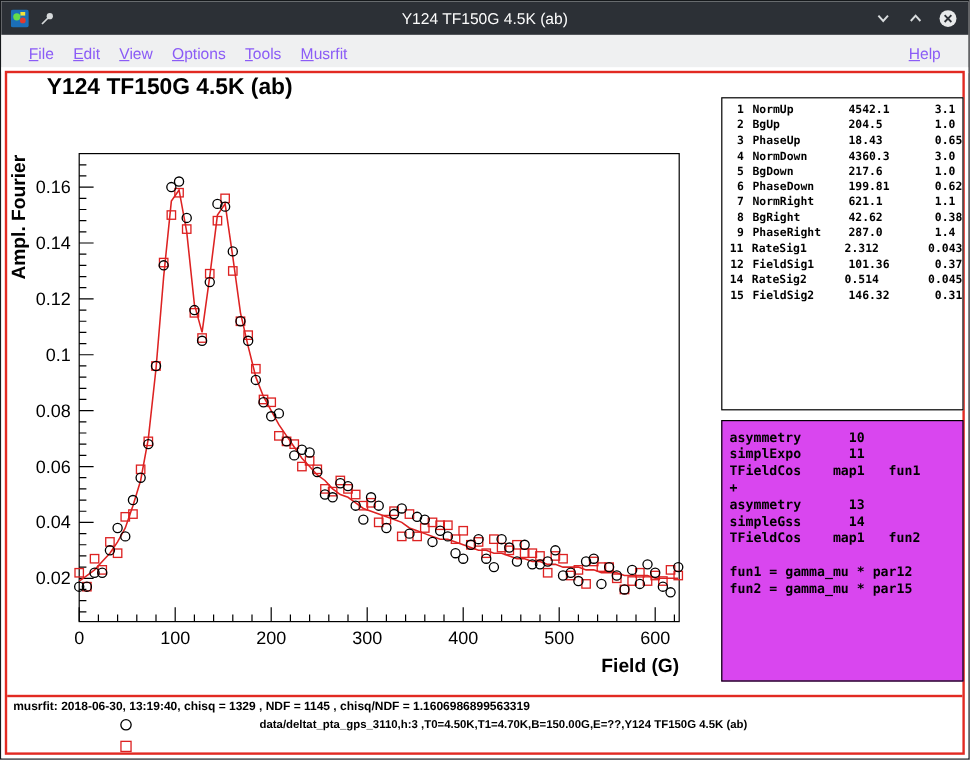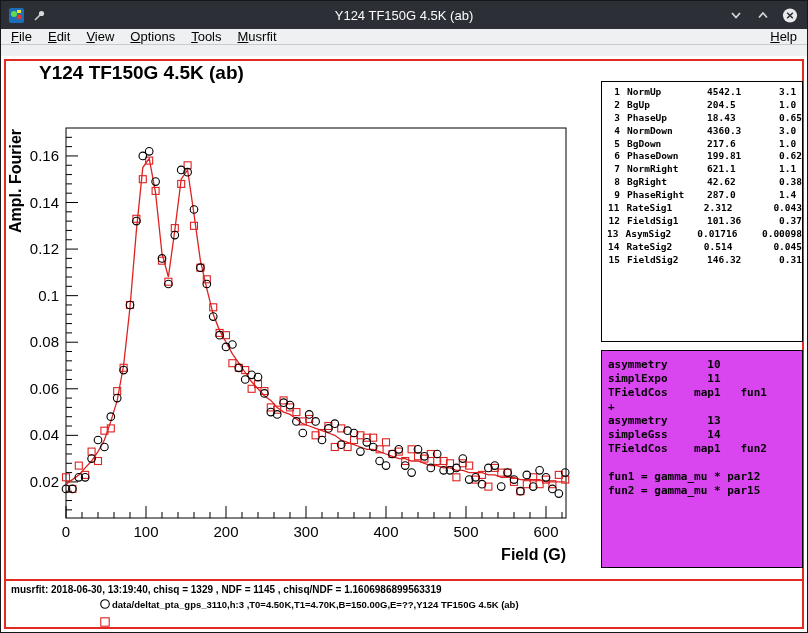--- a/index.html
+++ b/index.html
@@ -6,22 +6,22 @@
   *{box-sizing:border-box;}
   .window{position:relative;width:808px;height:633px;background:#eff0f1;border:1px solid #15181b;overflow:hidden;
           font-family:"Liberation Sans",sans-serif;}
   
   .titlebar{position:relative;height:28px;background:#2c3036;display:flex;align-items:center;}
   .tb-left{position:absolute;left:7px;top:0;height:28px;display:flex;align-items:center;gap:7px;}
   .tb-title{flex:1;text-align:center;color:#fcfcfc;font-size:13px;}
   .tb-right{position:absolute;right:9px;top:0;height:28px;display:flex;align-items:center;gap:11px;}
   .tb-btn{width:16px;height:16px;display:inline-flex;align-items:center;justify-content:center;cursor:pointer;}
   
-  .menubar{height:16px;background:#eff0f1;border-bottom:1px solid #c8cacc;display:flex;align-items:center;
-           padding:0 2px;font-size:13px;color:#000000;}
+  .menubar{height:32px;background:#eff0f1;border-bottom:1px solid #c8cacc;display:flex;align-items:center;
+           padding:0 15px;font-size:13px;color:#8b5cf6;}
   .menu-item{padding:3px 8px;cursor:default;}
   .menu-item u{text-decoration:underline;}
   .menu-spacer{flex:1;}
   
   .canvas{position:absolute;left:0;right:0;top:55px;bottom:0;background:#ffffff;}
   .canvas-frame{position:absolute;inset:3px;border:2px solid #e22a22;pointer-events:none;}
   .canvas-title{position:absolute;left:38px;top:6px;font-size:19px;font-weight:bold;color:#000;}
   .plot-svg{position:absolute;left:0;top:0;width:808px;height:578px;}
   .plot-svg .tick{font:15px "Liberation Sans",sans-serif;fill:#000;}
   .plot-svg .atitle{font:bold 16px "Liberation Sans",sans-serif;fill:#000;}
@@ -36,21 +36,21 @@
   .theory-box{position:absolute;left:600px;top:294px;width:202px;height:218px;border:1px solid #000;background:#d946ef;
               margin:0;font:bold 11px "DejaVu Sans Mono",monospace;color:#000;line-height:14px;
               padding:7px 0 0 6px;white-space:pre;}
   
   .pad-sep{position:absolute;left:5px;right:5px;top:523px;border-top:2px solid #e22a22;}
   .musrfit-line{position:absolute;left:10px;top:528px;font:bold 10px "Liberation Sans",sans-serif;color:#000;}
   .legend-row{position:absolute;left:60px;right:80px;height:16px;display:flex;align-items:center;}
   .legend-row.r1{top:540px;}
   .legend-row.r2{top:558px;}
   .lg-marker{width:14px;display:inline-flex;justify-content:center;margin-left:37px;}
-  .lg-label{flex:1;text-align:left;font:bold 9.5px "Liberation Sans",sans-serif;color:#000;}
+  .lg-label{flex:1;text-align:center;font:bold 9.5px "Liberation Sans",sans-serif;color:#000;}
 </style>
 </head>
 <body>
 
 <div class="window">
 
   <div class="titlebar">
     <div class="tb-left">
       <span class="tb-btn">
         <svg width="15" height="15" viewBox="0 0 15 15">
@@ -420,26 +420,20 @@
             <span class="p-val">2.312</span>
             <span class="p-err">0.043</span>
           </div>
           <div class="p-row">
             <span class="p-no">12</span>
             <span class="p-name">FieldSig1</span>
             <span class="p-val">101.36</span>
             <span class="p-err">0.37</span>
           </div>
           <div class="p-row">
-            <span class="p-no">13</span>
-            <span class="p-name">AsymSig2</span>
-            <span class="p-val">0.01716</span>
-            <span class="p-err">0.00098</span>
-          </div>
-          <div class="p-row">
             <span class="p-no">14</span>
             <span class="p-name">RateSig2</span>
             <span class="p-val">0.514</span>
             <span class="p-err">0.045</span>
           </div>
           <div class="p-row">
             <span class="p-no">15</span>
             <span class="p-name">FieldSig2</span>
             <span class="p-val">146.32</span>
             <span class="p-err">0.31</span>

